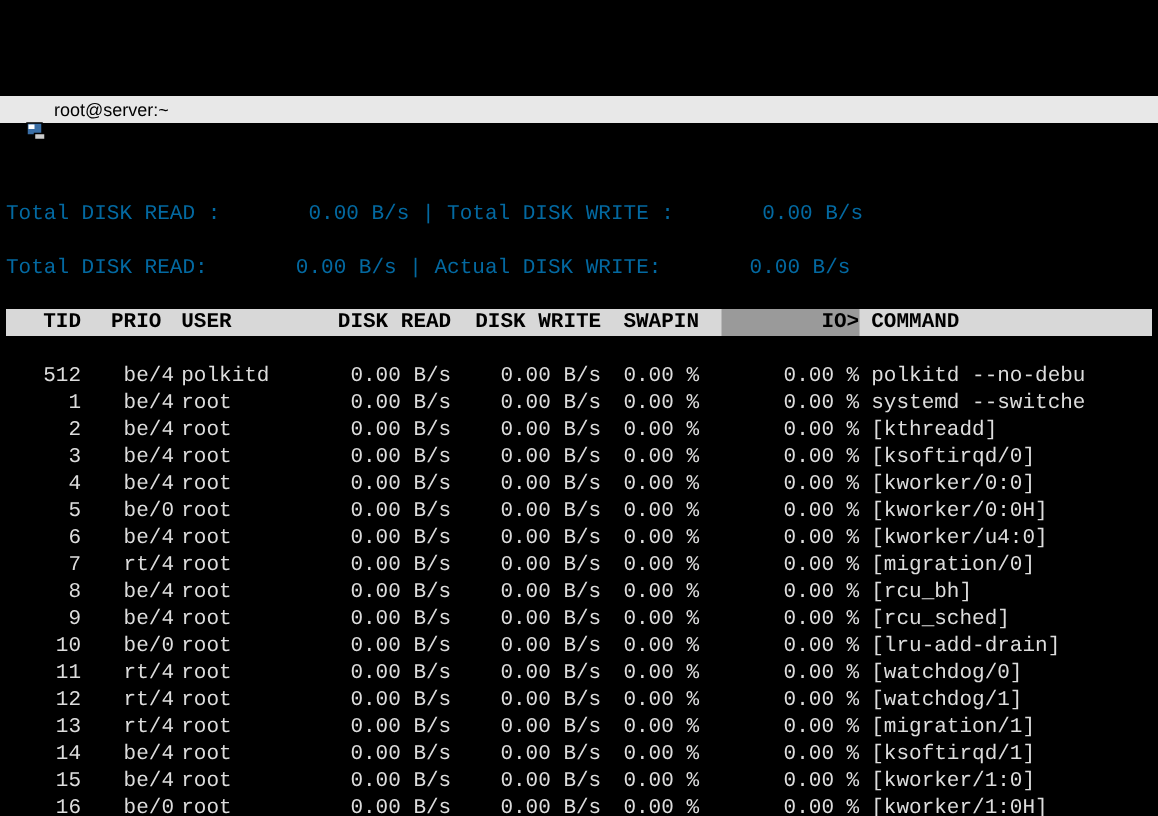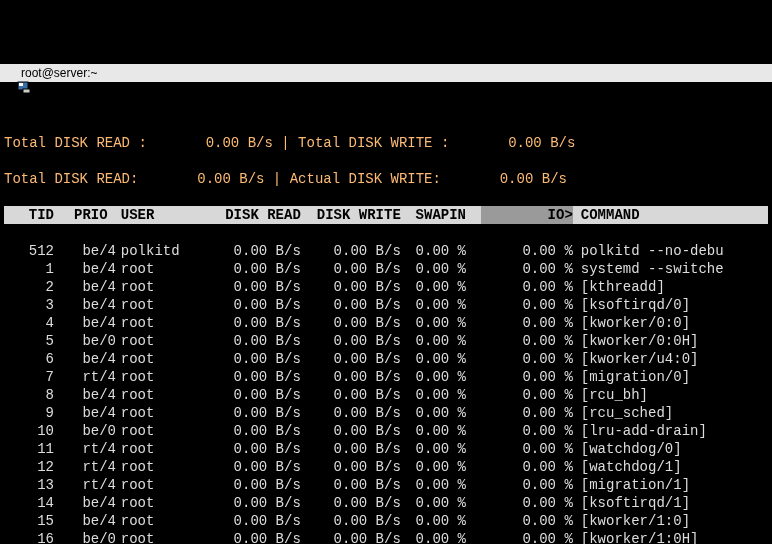--- a/index.html
+++ b/index.html
@@ -14,31 +14,31 @@
       white-space: pre;
     }
     .titlebar {
       background: #e8e8e8;
       color: #000;
       font-family: Arial, sans-serif;
       font-size: 12px;
       padding: 2px 4px;
       display: flex;
       align-items: center;
-      gap: 3px;
+      gap: 18px;
     }
     .titlebar .icon {
       display: inline-block;
       width: 14px; height: 14px;
     }
     .terminal {
       padding: 2px 4px;
       line-height: 18px;
     }
-    .summary-line { color: #fdba74; }
+    .summary-line { color: #0369a1; }
     .header-row {
       background: #d8d8d8;
       color: #000;
       font-weight: bold;
     }
     .header-row .io { background: #9a9a9a; }
     .row { display: block; }
     .c-tid { display:inline-block; width: 50px; text-align: right; }
     .c-prio { display:inline-block; width: 50px; text-align: left; padding-left:20px;font-family:Liberation Mono, monospace;}
     .c-user { display:inline-block; width: 80px; text-align: left; }

